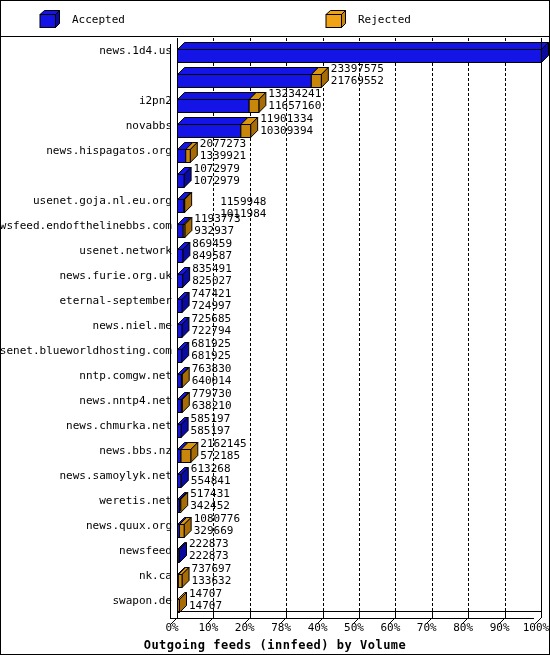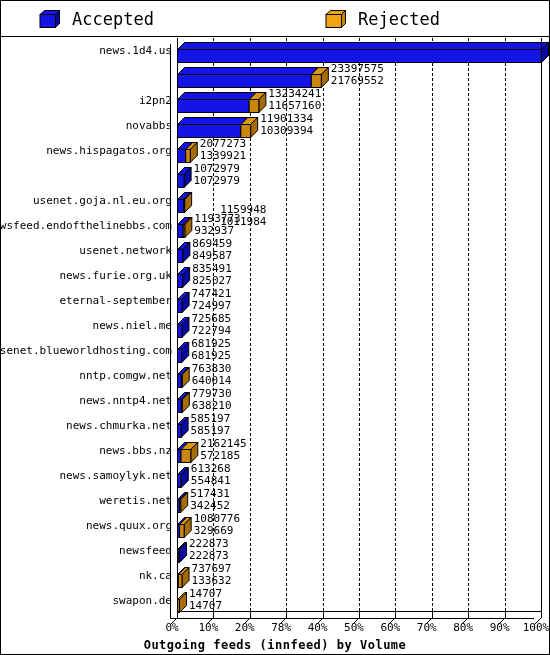--- a/index.html
+++ b/index.html
@@ -41,21 +41,21 @@
     width: 21px; height: 18px;
     margin-right: 12px;
     flex: none;
   }
   .cube .sidepoly {
     position: absolute;
     left: 0; top: 0;
     width: 21px; height: 18px;
   }
   .legend-label {
-    font-size: 17px;
+    font-size: 11px;
     color: #000000;
     letter-spacing: 0px;
     white-space: nowrap;
   }
 
   
   #plot {
     position: absolute;
     left: 0; top: 37px;
     width: 548px; height: 616px;
@@ -296,21 +296,21 @@
           <div class="row-label">usenet.goja.nl.eu.org</div>
           <div class="bar-wrap" style="width: 14.1298px;">
             <svg width="16.12982947116361" height="21" viewBox="0 0 16.12982947116361 21" style="position: absolute; left: 0px; top: -7px;">
               <polygon points="0.5,7.5 7.5,0.5 13.720342073563671,0.5 6.720342073563672,7.5" fill="#1414e6" stroke="#000" stroke-width="1"></polygon>
               <polygon points="6.720342073563672,7.5 13.720342073563671,0.5 14.62982947116361,0.5 7.629829471163609,7.5" fill="#d9960f" stroke="#000" stroke-width="1"></polygon>
               <polygon points="7.629829471163609,7.5 14.62982947116361,0.5 14.62982947116361,13.5 7.629829471163609,20.5" fill="#a86c06" stroke="#000" stroke-width="1"></polygon>
               <rect x="0.5" y="7.5" width="6.220342073563672" height="13" fill="#1414e6" stroke="#000" stroke-width="1"></rect>
               <rect x="6.720342073563672" y="7.5" width="0.9094873975999374" height="13" fill="#c8860a" stroke="#000" stroke-width="1"></rect>
             </svg>
           </div>
-          <div class="vals" style="left: 193.13px; top: 16px; padding-left: 26px;">
+          <div class="vals" style="left: 193.13px; top: 8px; padding-left: 26px;">
             <span class="v1">1159948</span>
             <span class="v2">1011984</span>
           </div>
         </div>
         <div class="row" style="top: 175px;">
           <div class="row-label">newsfeed.endofthelinebbs.com</div>
           <div class="bar-wrap" style="width: 14.3377px;">
             <svg width="16.337740930868794" height="21" viewBox="0 0 16.337740930868794 21" style="position: absolute; left: 0px; top: -7px;">
               <polygon points="0.5,7.5 7.5,0.5 13.234465439260177,0.5 6.234465439260178,7.5" fill="#1414e6" stroke="#000" stroke-width="1"></polygon>
               <polygon points="6.234465439260178,7.5 13.234465439260177,0.5 14.837740930868794,0.5 7.837740930868794,7.5" fill="#d9960f" stroke="#000" stroke-width="1"></polygon>

